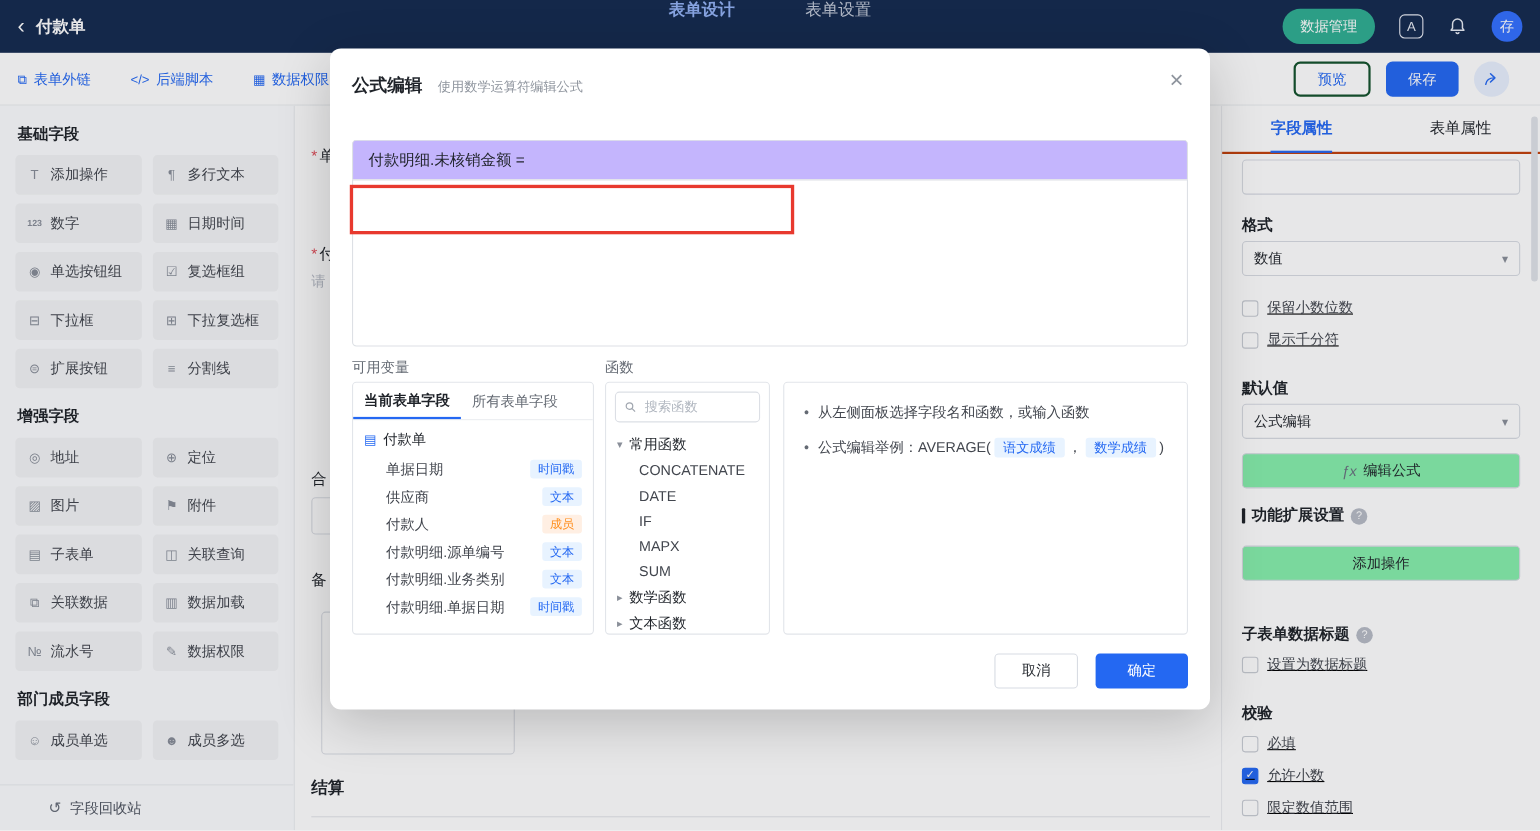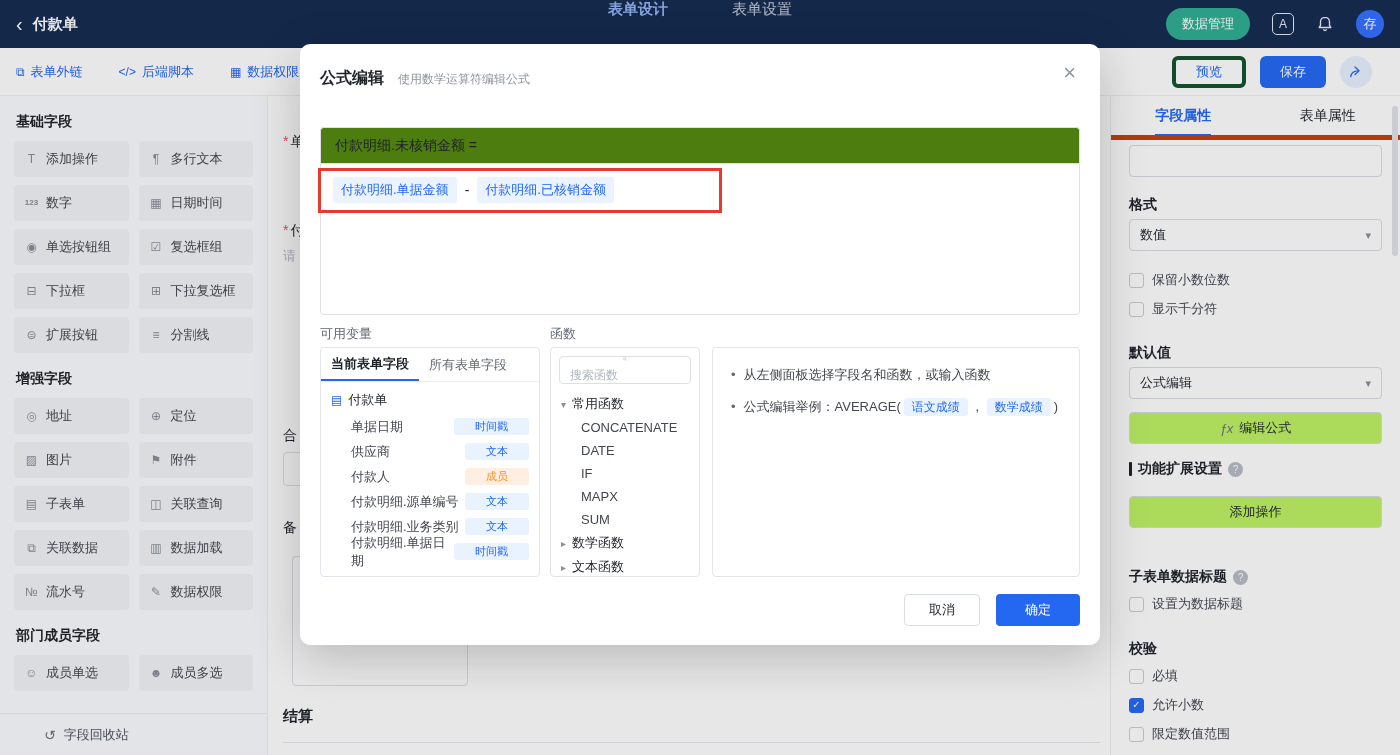--- a/index.html
+++ b/index.html
@@ -19,21 +19,21 @@
   .tb-lang{width:22px;height:22px;border:1.5px solid #e8ecf4;border-radius:5px;color:#e8ecf4;display:flex;align-items:center;justify-content:center;font-size:12px;cursor:pointer;}
   .tb-bell{display:flex;align-items:center;cursor:pointer;}
   .tb-avatar{width:28px;height:28px;border-radius:50%;background:#3370ff;color:#fff;display:flex;align-items:center;justify-content:center;font-size:13px;cursor:pointer;}
 
   
   .toolbar2{position:absolute;left:0;top:48px;width:1400px;height:48px;background:#fff;border-bottom:1px solid #eceef1;z-index:10;}
   .t2-left{position:absolute;left:16px;top:0;height:48px;display:flex;gap:36px;align-items:center;}
   .t2-link{display:flex;gap:6px;align-items:center;color:#2468f2;font-size:13px;cursor:pointer;}
   .t2-link .gi{font-size:12px;}
   .t2-right{position:absolute;right:28px;top:0;height:48px;display:flex;gap:14px;align-items:center;}
-  .btn-outline{height:32px;padding:0 20px;border:4px solid #14532d;color:#2468f2;background:#fff;border-radius:6px;font-size:13px;display:flex;align-items:center;cursor:pointer;}
+  .btn-outline{height:32px;padding:0 20px;border:2px solid #14532d;color:#2468f2;background:#fff;border-radius:6px;font-size:13px;display:flex;align-items:center;cursor:pointer;}
   .btn-primary{height:32px;padding:0 20px;background:#2468f2;color:#fff;border-radius:6px;font-size:13px;display:flex;align-items:center;cursor:pointer;border:none;}
   .btn-share{width:32px;height:32px;border-radius:50%;background:#e8f0fe;display:flex;align-items:center;justify-content:center;cursor:pointer;}
 
   
   .sidebar{position:absolute;left:0;top:96px;width:268px;bottom:0;background:#fbfcfe;border-right:1px solid #eceef1;z-index:5;padding:0 14px 44px;overflow:hidden;}
   .sb-title{font-size:14px;font-weight:700;color:#1f2329;margin:17px 2px 10px;}
   .sb-grid{display:grid;grid-template-columns:1fr 1fr;gap:8px 10px;}
   .sb-item{height:36px;background:#f2f3f5;border-radius:4px;display:flex;align-items:center;gap:7px;padding-left:10px;font-size:13px;color:#42464e;cursor:pointer;white-space:nowrap;overflow:hidden;}
   .sb-item .ic{width:15px;flex:none;color:#878d98;font-size:12px;line-height:1;text-align:center;}
   .sb-item .ic-sm{font-size:8px;font-weight:700;}
@@ -44,66 +44,66 @@
   .canvas{position:absolute;left:268px;top:96px;right:290px;bottom:0;background:#fff;z-index:1;}
   .frag{position:absolute;font-size:14px;color:#1f2329;white-space:nowrap;}
   .frag .req{color:#e34d59;margin-right:2px;}
   .frag.muted{color:#b8bdc7;font-size:13px;}
   .frag.bold{font-weight:700;font-size:15px;}
   .pbox{position:absolute;border:1px solid #dcdfe5;border-radius:4px;background:#fff;}
   .cdivider{position:absolute;border-top:1px solid #e5e7eb;}
 
   
   .rpanel{position:absolute;right:0;top:96px;width:290px;bottom:0;background:#fff;border-left:1px solid #eceef1;z-index:5;overflow:hidden;}
-  .rp-tabs{position:absolute;left:0;top:0;right:0;height:44px;border-bottom:5px solid #c2410c;display:flex;text-align:right;}
+  .rp-tabs{position:absolute;left:0;top:0;right:0;height:44px;border-bottom:2px solid #c2410c;display:flex;text-align:right;}
   .rp-tab{flex:1;display:flex;align-items:center;justify-content:center;font-size:14px;color:#1f2329;position:relative;cursor:pointer;}
   .rp-tab.active{color:#2468f2;font-weight:600;}
   .rp-tab.active::after{content:"";position:absolute;bottom:-1px;left:50%;transform:translateX(-50%);width:56px;height:2px;background:#2468f2;}
   .rp-el{position:absolute;left:18px;right:18px;}
   .rp-label{font-size:14px;font-weight:700;color:#1f2329;}
   .rp-input{height:32px;border:1px solid #d8dce3;border-radius:4px;width:100%;padding:0 10px;font-size:13px;color:#1f2329;background:#fff;}
   .rp-select{height:32px;border:1px solid #d8dce3;border-radius:4px;display:flex;align-items:center;justify-content:space-between;padding:0 10px;font-size:13px;color:#1f2329;background:#fff;cursor:pointer;}
   .sel-chev{color:#8a8f99;font-size:11px;}
-  .rp-btn{height:32px;border:1px solid #d8dce3;border-radius:4px;display:flex;align-items:center;justify-content:center;gap:6px;font-size:13px;color:#1f2329;background:#bef264;cursor:pointer;}
+  .rp-btn{height:32px;border:1px solid #d8dce3;border-radius:4px;display:flex;align-items:center;justify-content:center;gap:6px;font-size:13px;color:#1f2329;background:#86efac;cursor:pointer;}
   .fxi{font-style:italic;color:#6a7280;font-size:13px;}
   .rp-header{display:flex;align-items:center;gap:6px;font-size:14px;font-weight:700;color:#1f2329;}
   .hbar{width:3px;height:14px;background:#1f2329;border-radius:1px;display:inline-block;}
   .help{width:15px;height:15px;border-radius:50%;background:#b7bcc6;color:#fff;font-size:10px;font-weight:400;display:inline-flex;align-items:center;justify-content:center;cursor:pointer;}
-  .chk{display:flex;align-items:center;gap:8px;margin-bottom:13px;cursor:pointer;height:16px;}
+  .chk{display:flex;align-items:center;gap:8px;margin-bottom:13px;cursor:pointer;height:16px;text-decoration:underline;}
   .chk .box{width:15px;height:15px;border:1px solid #c9cdd4;border-radius:3px;background:#fff;flex:none;display:flex;align-items:center;justify-content:center;font-size:10px;color:#fff;line-height:1;}
   .chk .box.on{background:#2468f2;border-color:#2468f2;}
   .chk .cl{font-size:13px;color:#42464e;}
   .vscroll{position:absolute;right:2px;top:10px;width:6px;height:150px;background:#dfe2e8;border-radius:3px;}
 
   
   .overlay{position:absolute;inset:0;background:rgba(20,24,31,0.10);z-index:40;}
   .modal{position:absolute;left:300px;top:44px;width:800px;height:601px;background:#fff;border-radius:10px;box-shadow:0 12px 48px rgba(0,0,0,.20);z-index:50;}
   .m-head{position:absolute;left:20px;top:24px;display:flex;align-items:baseline;gap:14px;}
   .m-title{font-size:16px;font-weight:700;color:#1f2329;}
   .m-sub{font-size:12px;color:#8f959e;}
   .m-close{position:absolute;right:24px;top:18px;font-size:22px;color:#8f959e;cursor:pointer;line-height:1;}
-  .f-target{position:absolute;left:20px;top:83px;width:760px;height:36px;background:#4d7c0f;border:1px solid #dde0e5;border-bottom:none;border-radius:4px 4px 0 0;line-height:34px;padding:0 14px;font-size:14px;color:#1f2329;}
+  .f-target{position:absolute;left:20px;top:83px;width:760px;height:36px;background:#c4b5fd;border:1px solid #dde0e5;border-bottom:none;border-radius:4px 4px 0 0;line-height:34px;padding:0 14px;font-size:14px;color:#1f2329;}
   .f-editor{position:absolute;left:20px;top:119px;width:760px;height:152px;border:1px solid #dde0e5;border-radius:0 0 4px 4px;background:#fff;cursor:text;}
   .annot{position:absolute;left:-3px;top:4px;width:404px;height:45px;border:3px solid #e8392e;pointer-events:none;}
   .chips{position:absolute;left:12px;top:13px;display:flex;align-items:center;gap:8px;}
   .chip{background:#eaf3ff;color:#2468f2;font-size:13px;padding:4px 8px;border-radius:3px;white-space:nowrap;cursor:pointer;}
   .op{color:#1f2329;font-size:14px;}
   .p-label{position:absolute;font-size:13px;color:#646a73;}
   .vars-panel{position:absolute;left:20px;top:303px;width:220px;height:230px;border:1px solid #e2e5ea;border-radius:4px;overflow:hidden;background:#fff;}
   .vp-tabs{height:34px;border-bottom:1px solid #eceef1;display:flex;font-size:13px;}
   .vp-tab{padding:0 10px;display:flex;align-items:center;color:#646a73;cursor:pointer;}
   .vp-tab.active{color:#1f2329;font-weight:600;border-bottom:2px solid #2468f2;}
   .vp-root{display:flex;align-items:center;gap:6px;padding:9px 10px 5px;font-size:13px;color:#1f2329;cursor:pointer;}
   .vp-root .doc{color:#2468f2;font-size:12px;}
   .vp-row{height:25px;display:flex;align-items:center;justify-content:space-between;padding:0 10px 0 30px;font-size:13px;color:#42464e;cursor:pointer;}
-  .tag{font-size:11px;padding:1px 21px;border-radius:3px;white-space:nowrap;}
+  .tag{font-size:11px;padding:1px 7px;border-radius:3px;white-space:nowrap;}
   .tag-blue{background:#e8f3ff;color:#2468f2;}
   .tag-orange{background:#ffefe3;color:#ff8d1a;}
   .fn-panel{position:absolute;left:250px;top:303px;width:150px;height:230px;border:1px solid #e2e5ea;border-radius:4px;overflow:hidden;background:#fff;}
-  .fn-search{margin:8px;height:28px;border:1px solid #dcdfe5;border-radius:4px;display:flex;align-items:center;gap:6px;padding:0 8px;flex-direction:column;}
+  .fn-search{margin:8px;height:28px;border:1px solid #dcdfe5;border-radius:4px;display:flex;align-items:center;gap:6px;padding:0 8px;}
   .fn-search input{border:none;outline:none;width:100%;font-size:12px;color:#42464e;font-family:inherit;}
   .fn-search input::placeholder{color:#b0b6bf;}
   .fn-group{display:flex;align-items:center;gap:6px;padding:3px 10px;font-size:13px;color:#1f2329;cursor:pointer;}
   .fn-chev{color:#8a8f99;font-size:10px;}
   .fn-item{padding-left:30px;font-size:13px;color:#42464e;line-height:23px;cursor:pointer;}
   .help-panel{position:absolute;left:412px;top:303px;width:368px;height:230px;border:1px solid #e2e5ea;border-radius:4px;padding:14px 18px;font-size:13px;color:#42464e;line-height:26px;background:#fff;}
   .help-line{margin-bottom:6px;}
   .bullet{color:#646a73;margin-right:8px;}
   .hchip{background:#e8f3ff;color:#2468f2;padding:2px 8px;border-radius:3px;margin:0 3px;font-size:12px;cursor:pointer;}
   .m-cancel{position:absolute;left:604px;top:550px;width:76px;height:32px;border:1px solid #d8dce3;border-radius:4px;display:flex;align-items:center;justify-content:center;font-size:13px;color:#1f2329;background:#fff;cursor:pointer;}
@@ -356,25 +356,20 @@
   <div class="modal">
     <div class="m-head">
       <span class="m-title">公式编辑</span>
       <span class="m-sub">使用数学运算符编辑公式</span>
     </div>
     <span class="m-close">×</span>
 
     <div class="f-target">付款明细.未核销金额 =</div>
     <div class="f-editor">
       <div class="annot"></div>
-      <div class="chips">
-          <span class="chip">付款明细.单据金额</span>
-          <span class="op">-</span>
-          <span class="chip">付款明细.已核销金额</span>
-        </div>
     </div>
 
     <div class="p-label" style="left:20px;top:281px">可用变量</div>
     <div class="vars-panel">
       <div class="vp-tabs">
         <span class="vp-tab active">当前表单字段</span>
         <span class="vp-tab">所有表单字段</span>
       </div>
       <div class="vp-root">
         <span class="doc">▤</span>

